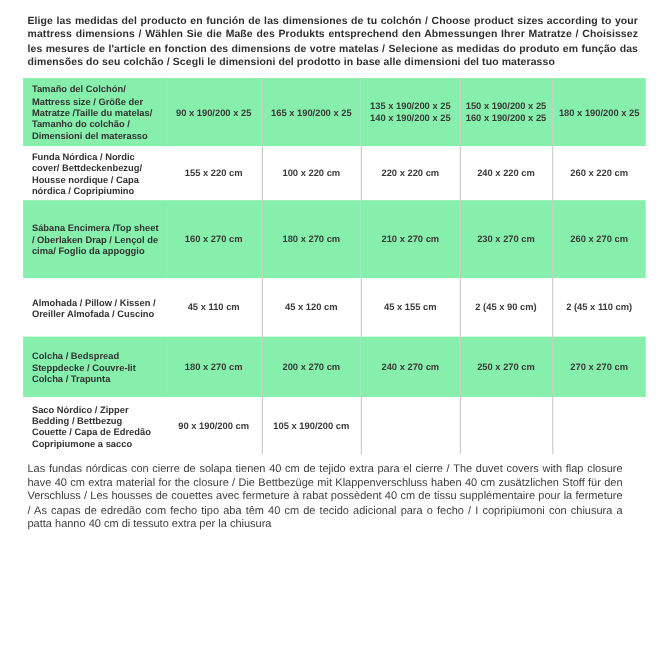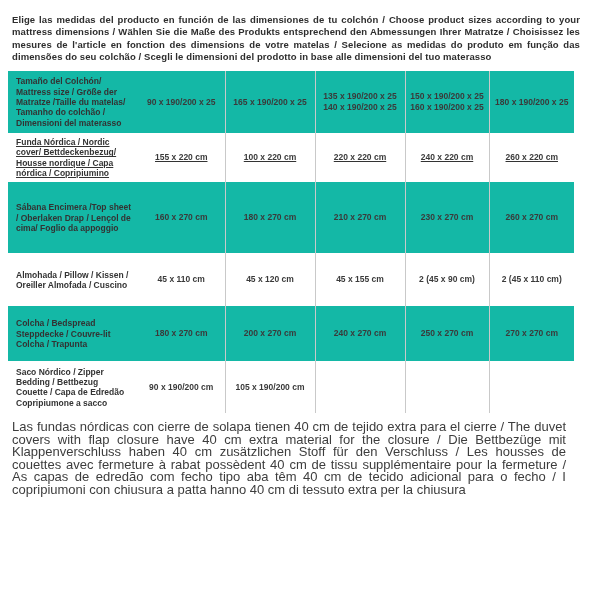--- a/index.html
+++ b/index.html
@@ -12,21 +12,21 @@
     height: 600px;
     overflow: hidden;
     font-family: "Liberation Sans", sans-serif;
     color: #333333;
     -webkit-font-smoothing: antialiased;
   }
   .page {
     width: 600px;
     height: 600px;
     box-sizing: border-box;
-    padding: 12px 18px 0 8px;
+    padding: 12px 18px 0 21px;
   }
   .intro {
     margin: 2px 2px 8px 4px;
     font-size: 9.5px;
     font-weight: bold;
     line-height: 12.3px;
     text-align: justify;
     color: #2e2e2e;
     letter-spacing: 0.1px;
   }
@@ -59,33 +59,33 @@
     font-weight: bold;
     text-align: center;
     white-space: pre-line;
     line-height: 11px;
     padding: 2px 2px;
     color: #3a3a3a;
   }
   td.val + td.val {
     border-left: 1px solid #c9c9c9;
   }
-  tr.row-gray { background: #14b8a6; }
+  tr.row-gray { background: #86efac; }
   tr.row-white { background: #ffffff; }
   tr.r0 { height: 62px; }
-  tr.r1 { height: 48px; text-decoration: underline; }
+  tr.r1 { height: 48px; }
   tr.r2 { height: 71px; }
   tr.r3 { height: 58px; }
   tr.r4 { height: 62px; }
   tr.r5 { height: 53px; }
   tr.r6 { height: 55px; }
   tr.r7 { height: 52px; }
   .footnote {
     margin: 8px 16px 0 4px;
-    font-size: 13px;
+    font-size: 10px;
     font-weight: normal;
     line-height: 12.5px;
     text-align: justify;
     color: #3d3d3d;
   }
 </style>
 </head>
 <body>
 
 <div class="page">

